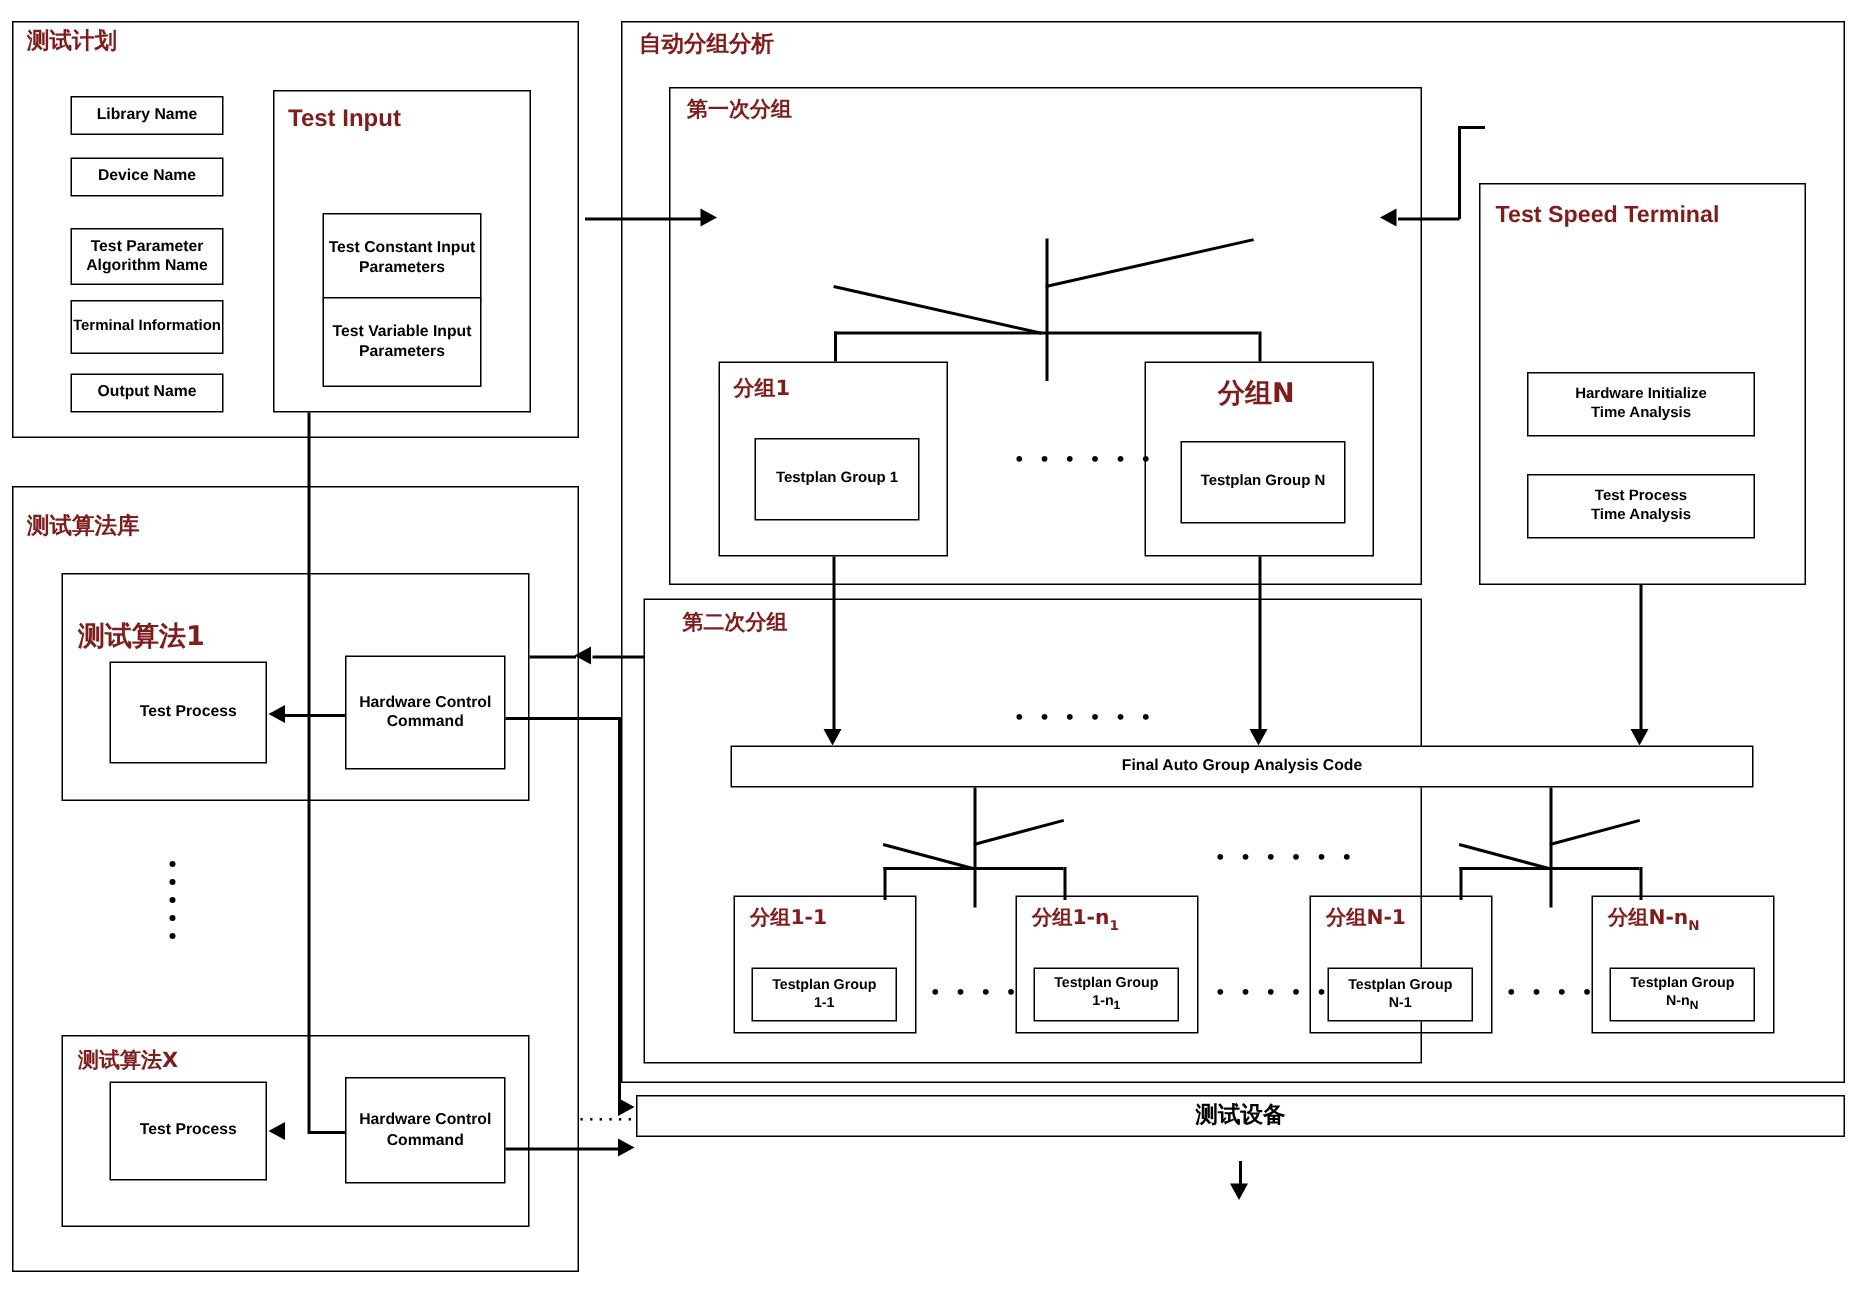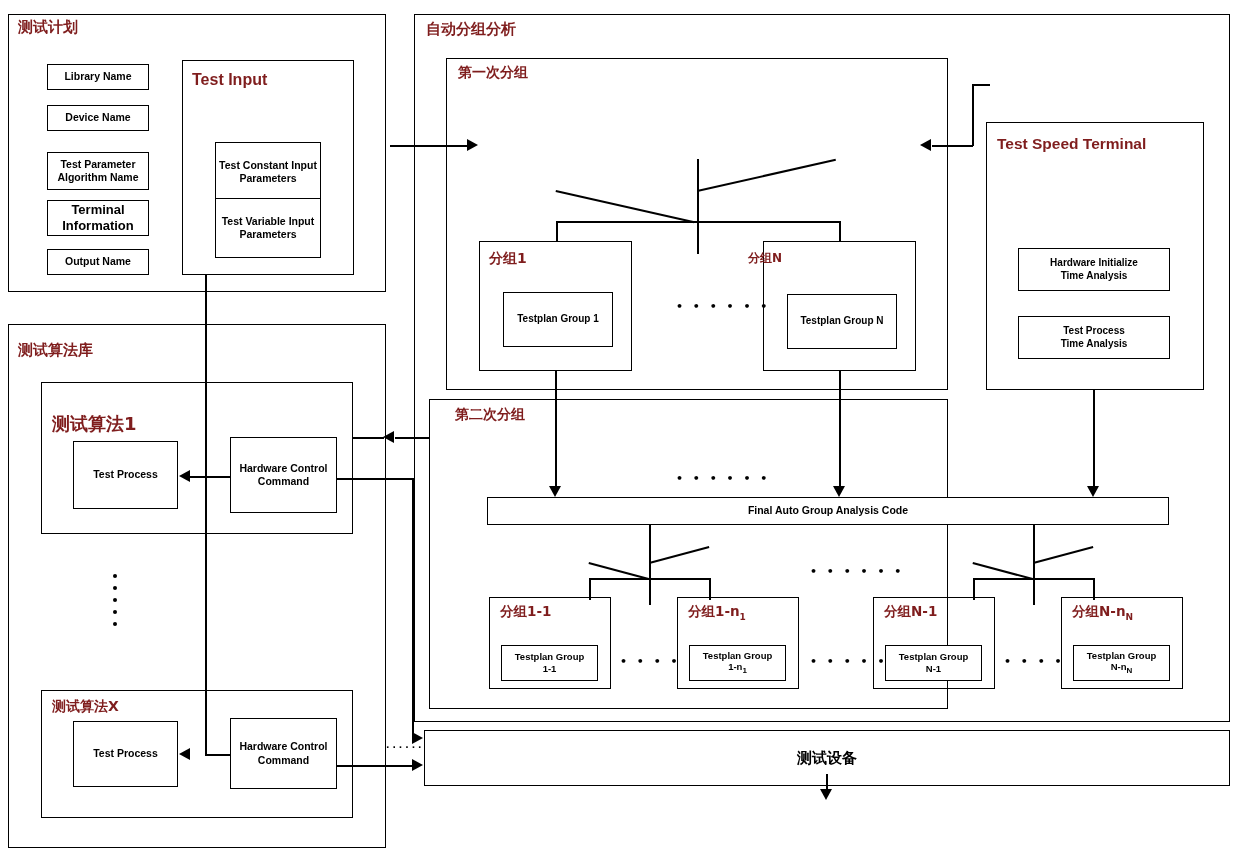--- a/index.html
+++ b/index.html
@@ -31,21 +31,21 @@
 <div id="root">
 
   <div class="box panel" style="left:8px;top:14px;width:378px;height:278px;"></div>
   <div class="lbl cjk-title" style="left:18px;top:18px;font-size:15px;">测试计划</div>
 
   <div class="cell thin" style="left:47px;top:64px;width:102px;height:26px;font-size:10.5px;">Library Name</div>
   <div class="cell thin" style="left:47px;top:105px;width:102px;height:26px;font-size:10.5px;">Device Name</div>
   <div class="cell thin" style="left:47px;top:152px;width:102px;height:38px;font-size:10.5px;">
     <span>Test Parameter Algorithm Name</span>
   </div>
-  <div class="cell thin" style="left:47px;top:200px;width:102px;height:36px;font-size:13px;">
+  <div class="cell thin" style="left:47px;top:200px;width:102px;height:36px;font-size:10px;">
     <span>Terminal Information</span>
   </div>
   <div class="cell thin" style="left:47px;top:249px;width:102px;height:26px;font-size:10.5px;">Output Name</div>
 
   <div class="box" style="left:182px;top:60px;width:172px;height:215px;"></div>
   <div class="lbl" style="left:192px;top:71px;font-size:16px;">Test Input</div>
   <div class="cell thin" style="left:215px;top:117px;width:106px;height:60px;font-size:10.5px;margin-top:25px;">
     <span>Test Constant Input Parameters</span>
   </div>
   <div class="cell thin" style="left:215px;top:198px;width:106px;height:60px;font-size:10.5px;">
@@ -100,21 +100,21 @@
   <div style="position:absolute;left:556px;top:190px;width:142px;height:32px;border-top:2px solid #000;transform-origin:left top;transform:rotate(12.7deg);"></div>
   <div style="position:absolute;left:697px;top:190px;width:142px;height:32px;border-top:2px solid #000;transform-origin:left top;transform:rotate(-12.7deg);"></div>
 
   <div class="box" style="left:479px;top:241px;width:153px;height:130px;"></div>
   <div class="lbl cjk-title" style="left:489px;top:250px;font-size:14px;">分组1</div>
   <div class="cell thin" style="left:503px;top:292px;width:110px;height:55px;font-size:10px;">Testplan Group 1</div>
 
   <div class="dots" style="left:676px;top:300px;font-size:11px;">• • • • • •</div>
 
   <div class="box" style="left:763px;top:241px;width:153px;height:130px;"></div>
-  <div class="lbl cjk-title" style="left:748px;top:250px;font-size:12px;">分组N</div>
+  <div class="lbl cjk-title" style="left:812px;top:250px;font-size:18px;">分组N</div>
   <div class="cell thin" style="left:787px;top:294px;width:110px;height:55px;font-size:10px;">Testplan Group N</div>
 
   <div class="box" style="left:429px;top:399px;width:519px;height:310px;"></div>
   <div class="lbl cjk-title" style="left:455px;top:406px;font-size:14px;">第二次分组</div>
 
   <div class="dots" style="left:676px;top:472px;font-size:11px;">• • • • • •</div>
 
   <div class="cell" style="left:487px;top:497px;width:682px;height:28px;font-size:10.5px;">Final Auto Group Analysis Code</div>
 
   <div class="v" style="left:555px;top:371px;height:116px;"></div>
@@ -199,21 +199,21 @@
   <div class="h" style="left:932px;top:145px;width:41px;"></div>
   <div class="arr ar-l" style="left:920px;top:139px;"></div>
 
   <div class="h" style="left:390px;top:145px;width:78px;"></div>
   <div class="arr ar-r" style="left:467px;top:139px;"></div>
 
   <div class="h" style="left:395px;top:437px;width:35px;"></div>
   <div class="arr ar-l" style="left:383px;top:431px;"></div>
   <div class="h" style="left:353px;top:437px;width:31px;"></div>
 
-  <div class="cell" style="left:424px;top:730px;width:806px;height:56px;font-size:15px;">测试设备</div>
+  <div class="cell" style="left:424px;top:730px;width:806px;height:28px;font-size:15px;">测试设备</div>
 
   <div class="v" style="left:826px;top:774px;height:17px;"></div>
   <div class="arr ar-d" style="left:820px;top:789px;"></div>
 
   <div class="h" style="left:337px;top:478px;width:77px;"></div>
   <div class="v" style="left:412px;top:478px;height:260px;"></div>
   <div class="arr ar-r" style="left:412px;top:732px;"></div>
 
   <div class="h" style="left:337px;top:765px;width:76px;"></div>
   <div class="arr ar-r" style="left:412px;top:759px;"></div>

